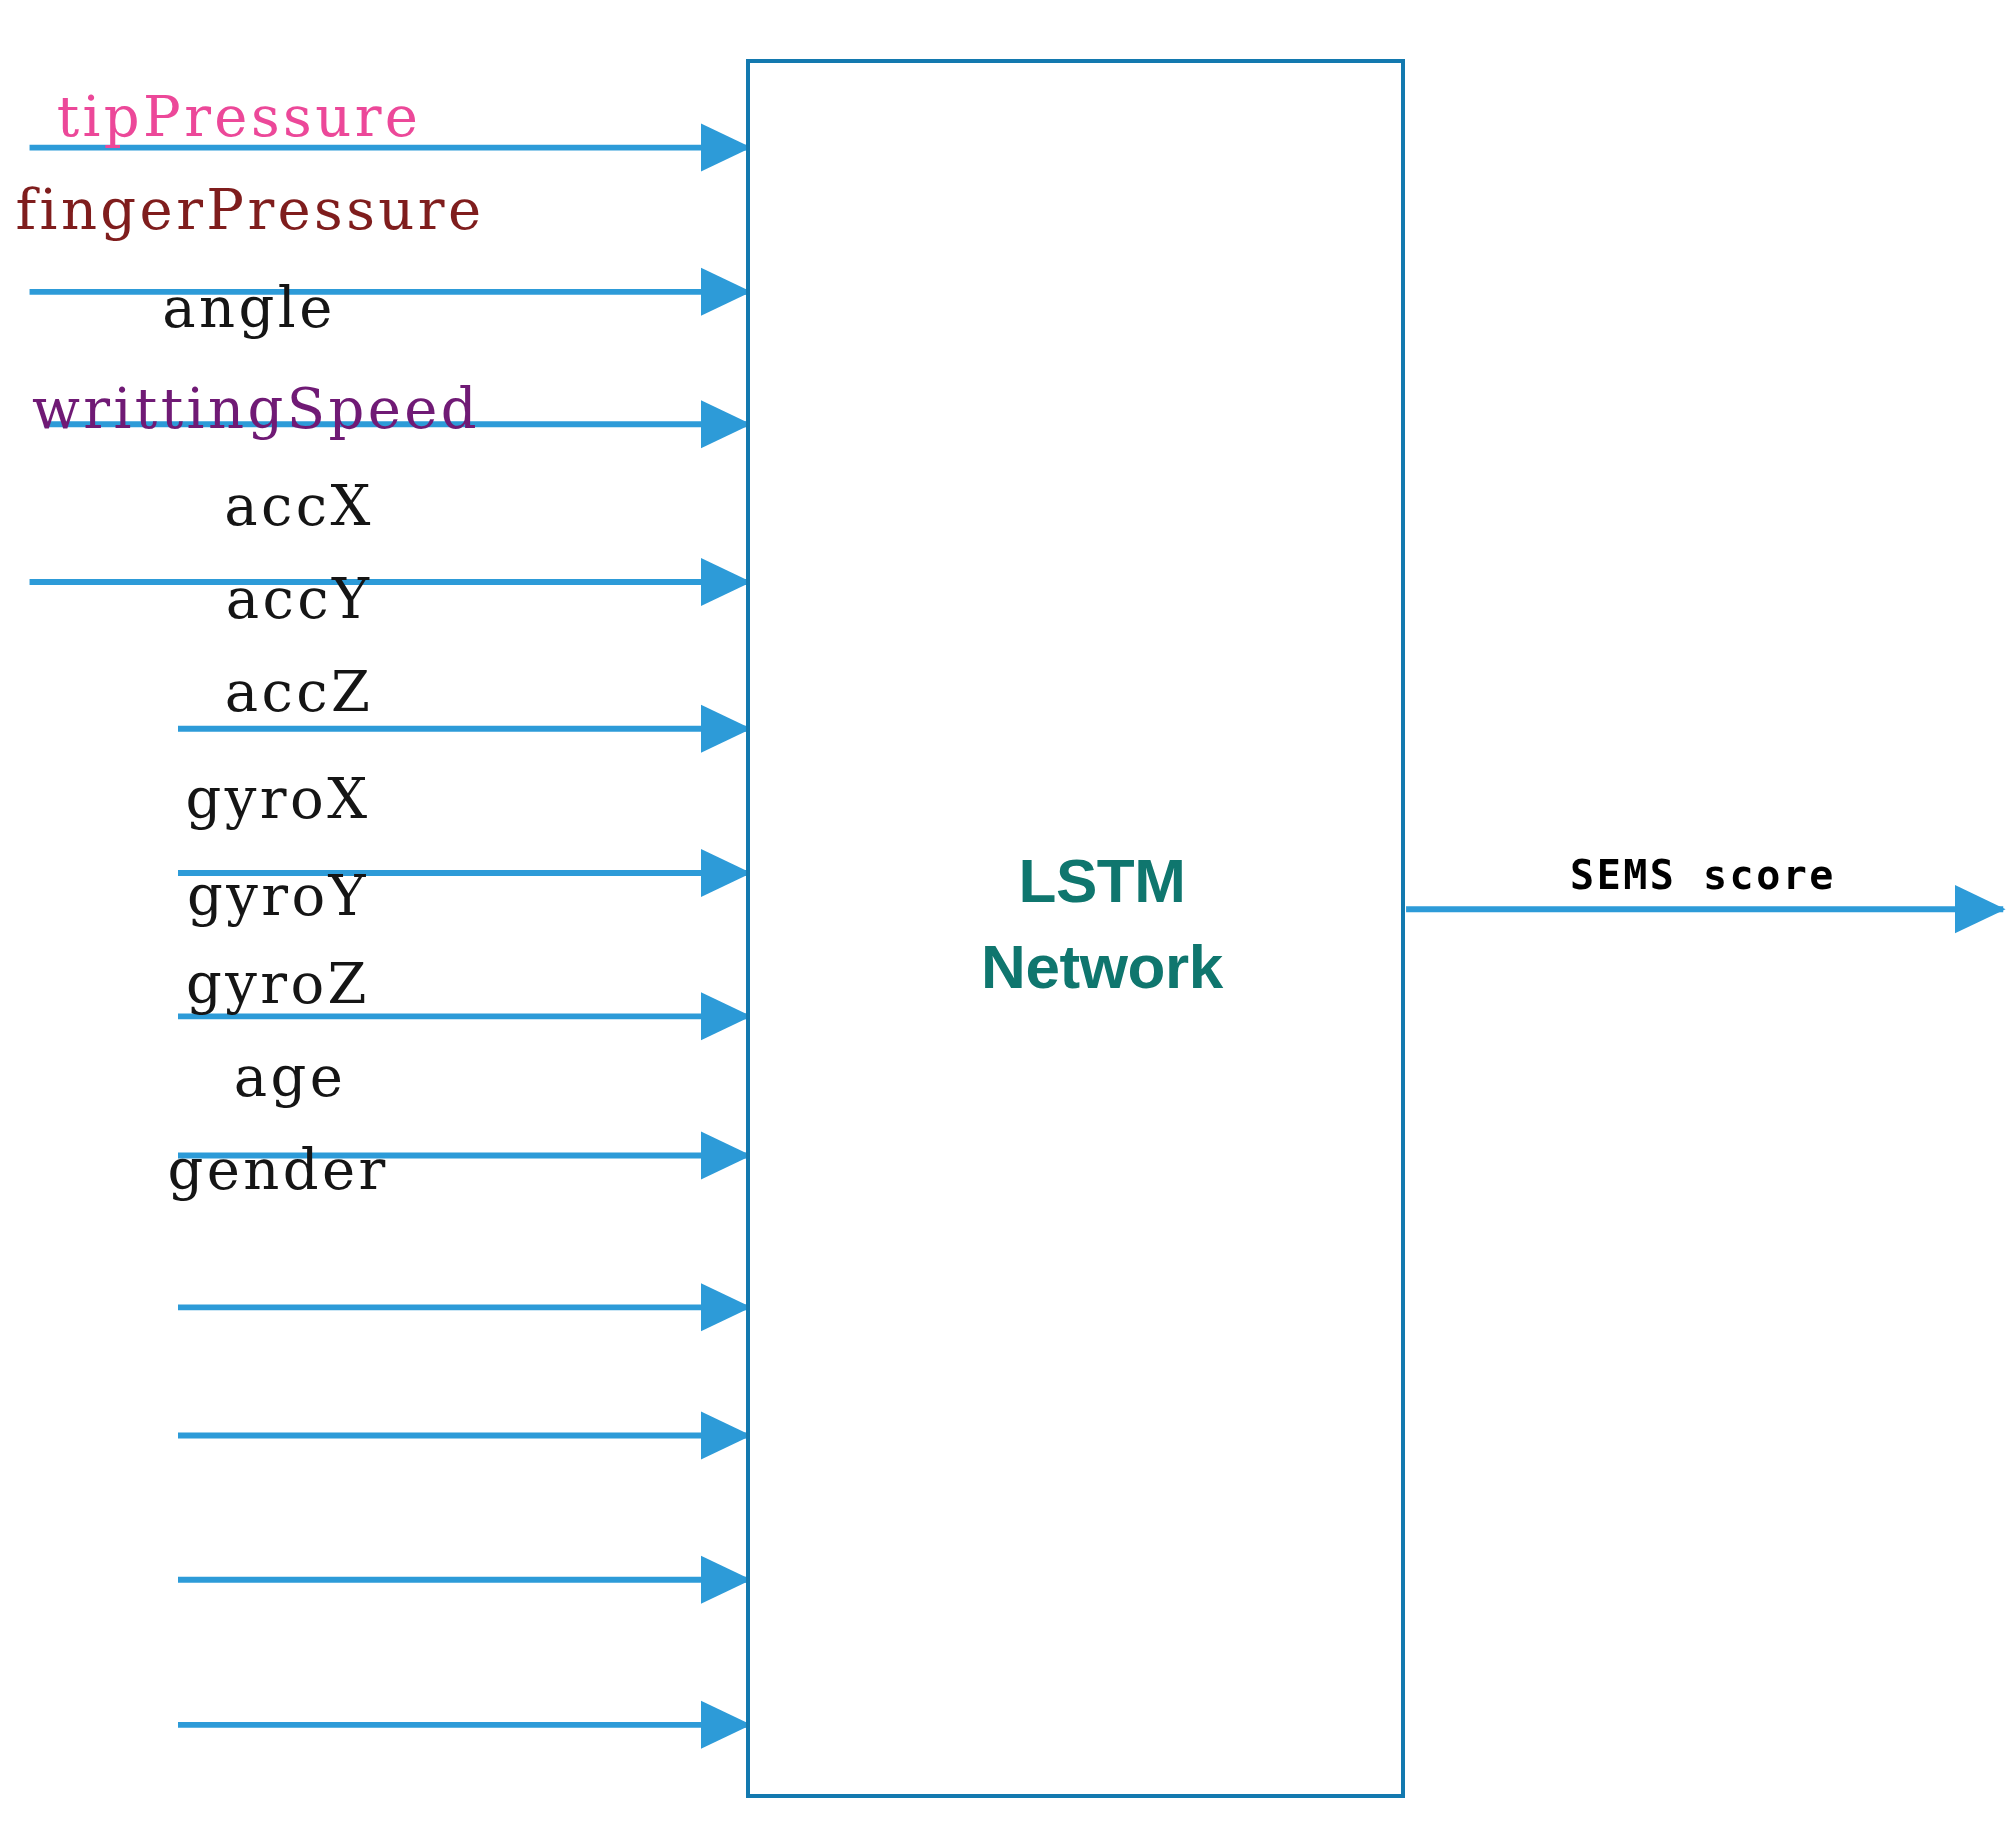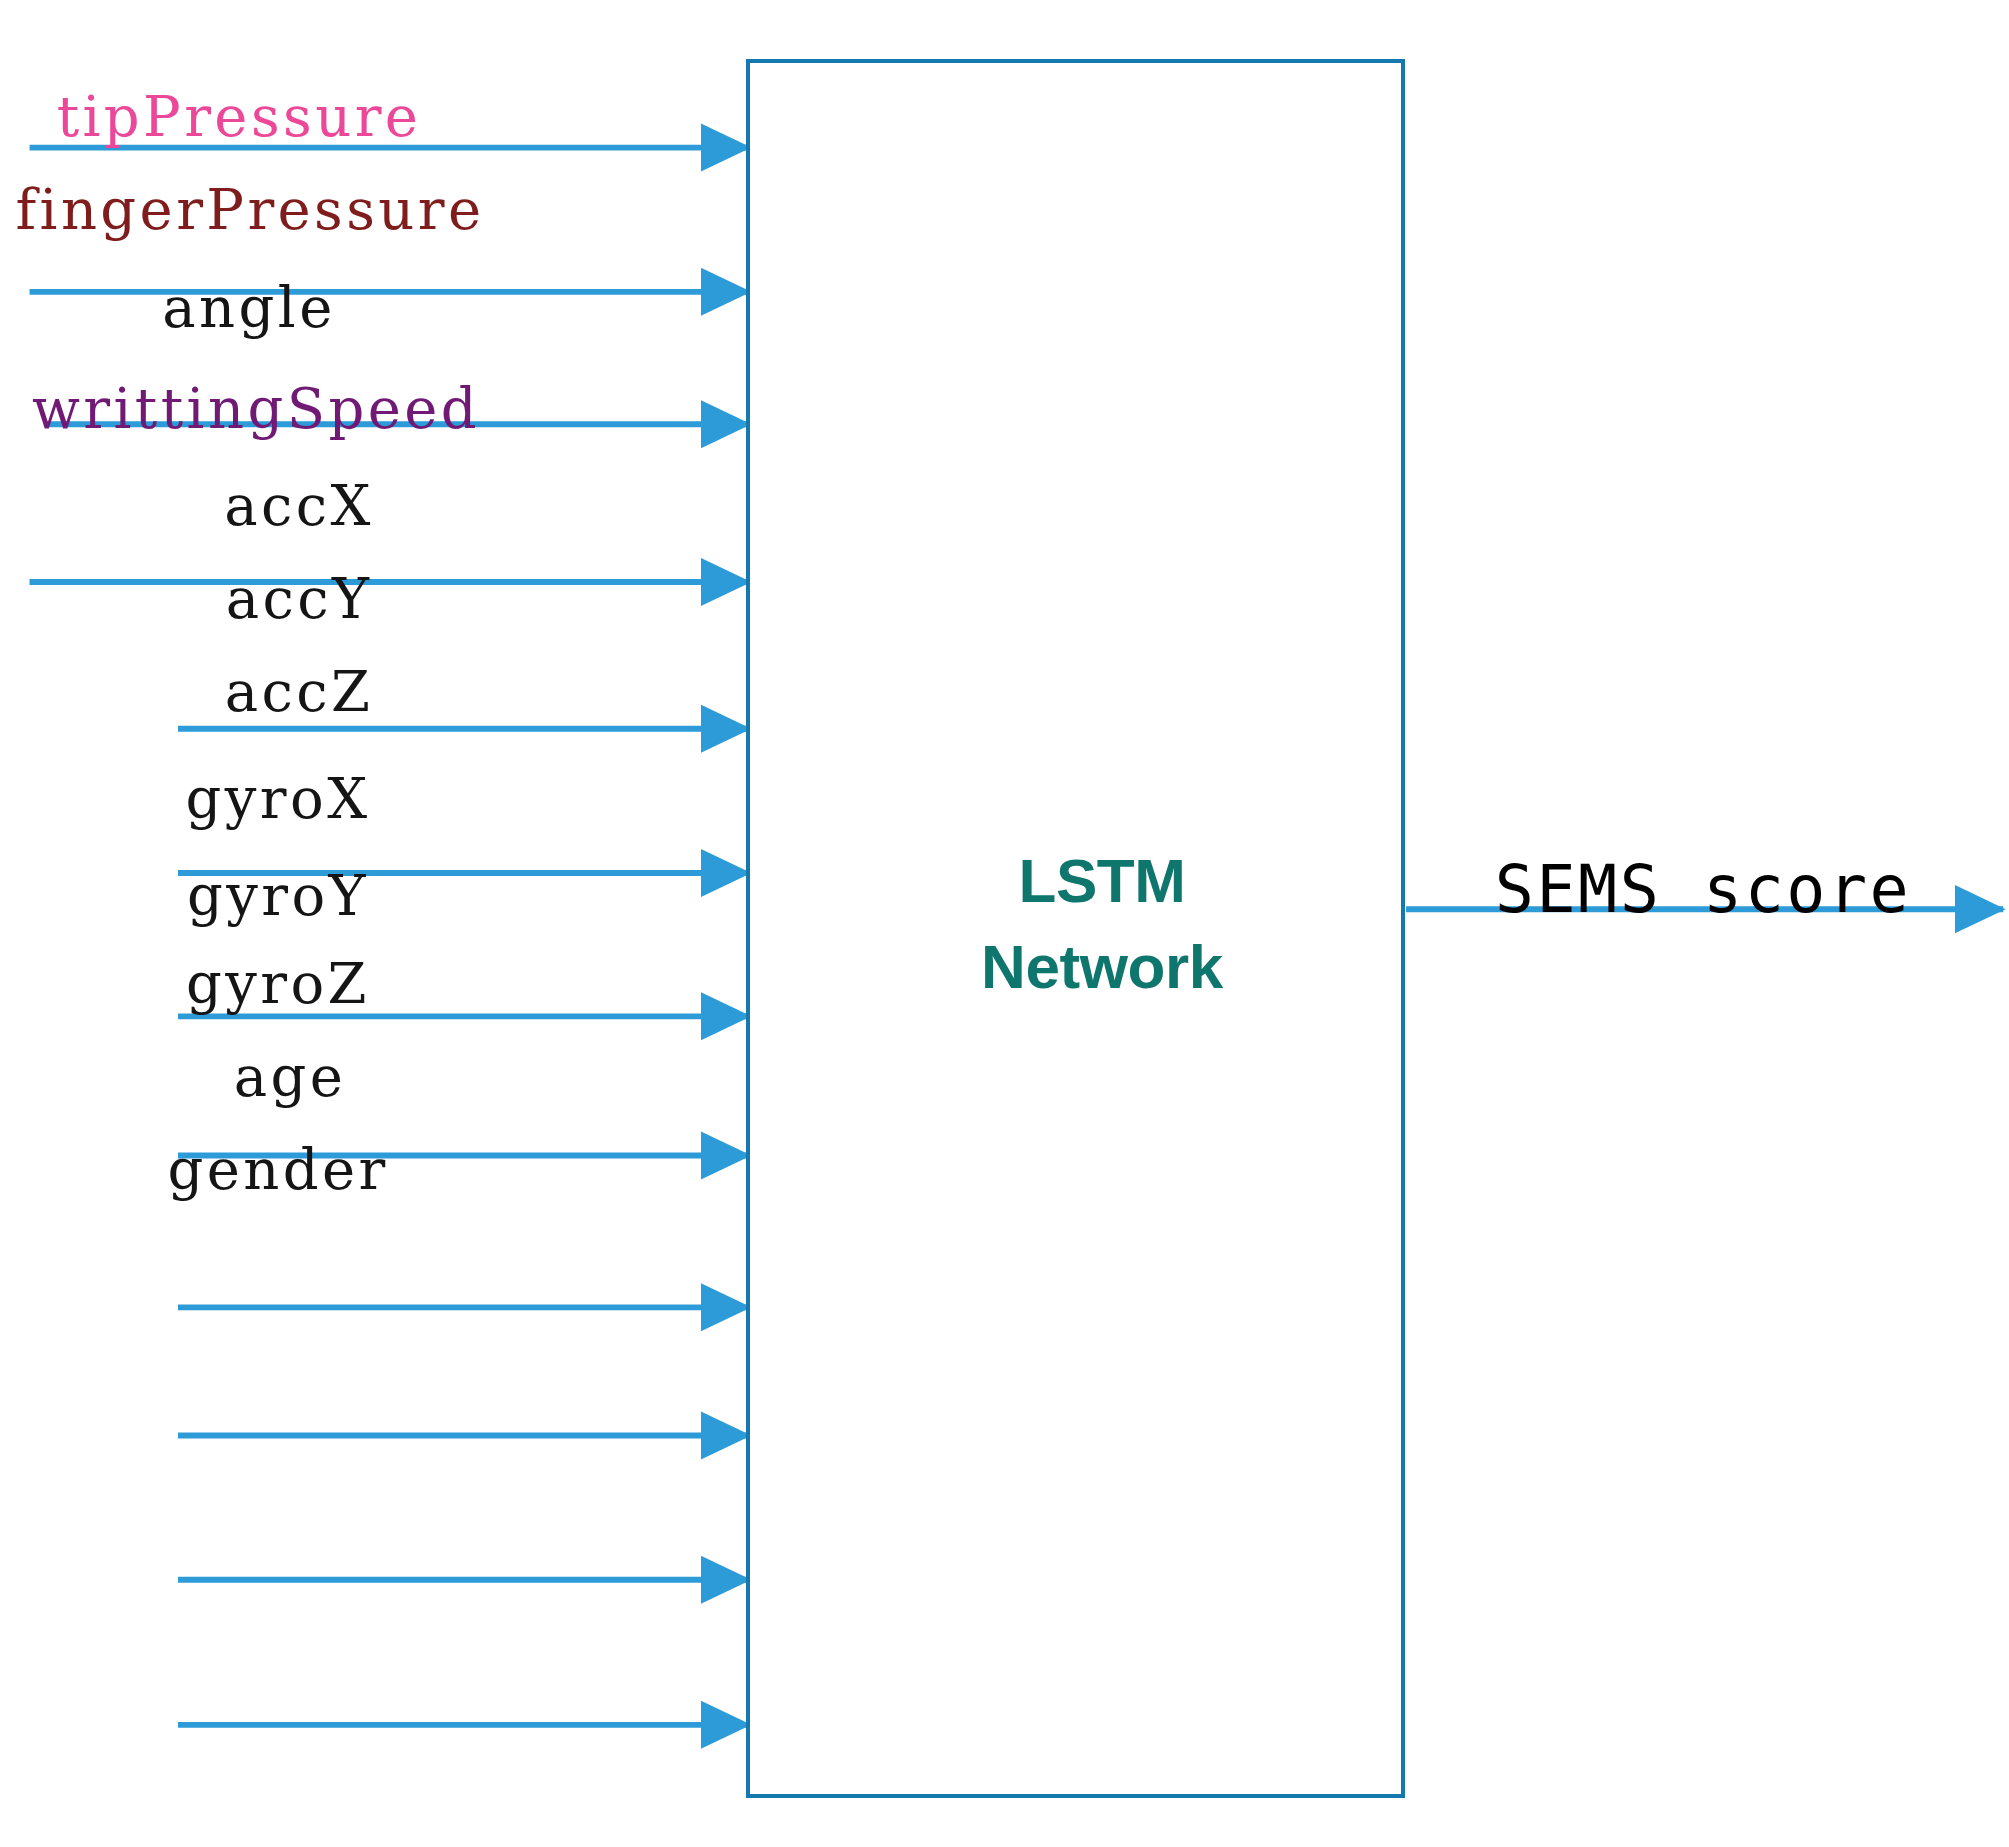--- a/index.html
+++ b/index.html
@@ -46,22 +46,22 @@
     font-family: "DejaVu Serif", "Liberation Serif", serif;
     font-size: 56px;
     letter-spacing: 3.4px;
     white-space: nowrap;
     transform: translateX(-50%);
   }
   .out-label {
     position: absolute;
     color: #000000;
     font-family: "DejaVu Sans Mono", "Liberation Mono", monospace;
-    font-weight: normal;
-    font-size: 65px;
+    font-weight: bold;
+    font-size: 40px;
     letter-spacing: 2.5px;
     white-space: nowrap;
     transform: translateX(-50%);
   }
 </style>
 </head>
 <body>
 
 <div id="stage">
 

